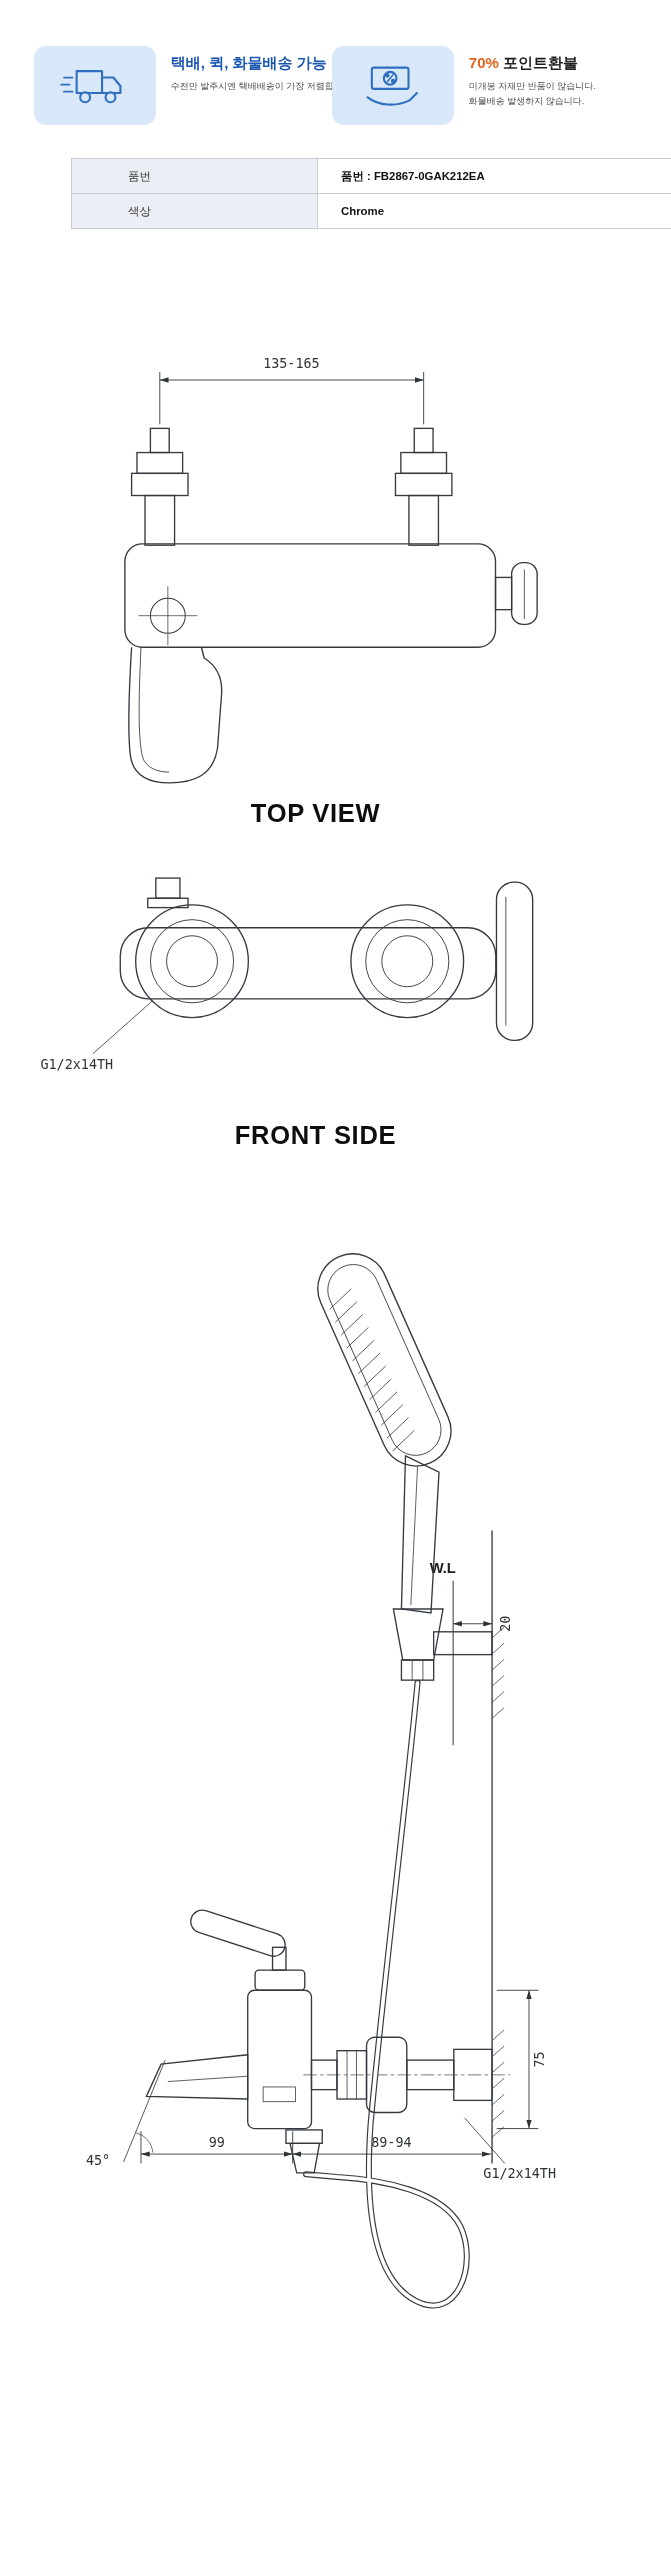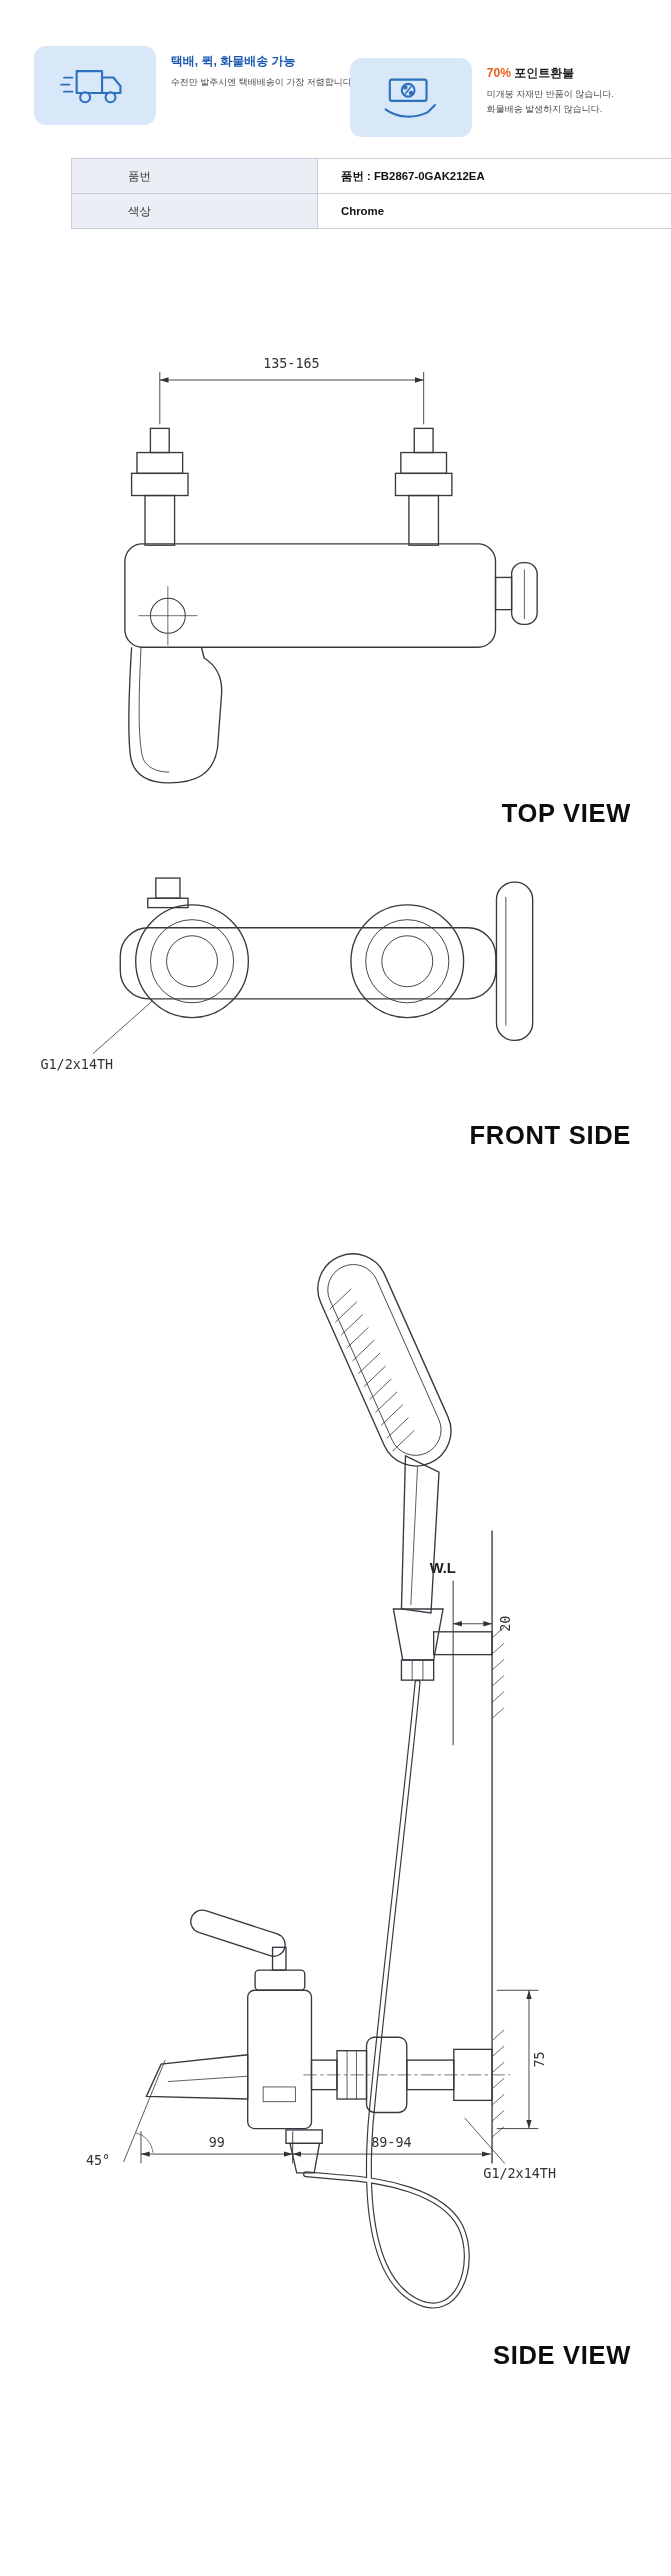--- a/index.html
+++ b/index.html
@@ -3,43 +3,43 @@
 <meta charset="utf-8">
 <style>
   html,body{margin:0;padding:0;}
   body{width:671px;height:2576px;background:#fff;position:relative;
        font-family:"Liberation Sans",sans-serif;color:#222;}
   .page{position:absolute;inset:0;}
 
   
   .banner{position:absolute;display:flex;align-items:flex-start;}
   .banner-delivery{left:34px;top:46px;}
-  .banner-refund{left:350px;top:46px;margin-top:12px;}
+  .banner-refund{left:332px;top:46px;}
   .icon-box{width:122px;height:79px;background:#d9e8f8;border-radius:12px;
             display:flex;align-items:center;justify-content:center;flex-shrink:0;}
   .banner-text{padding:8px 0 0 14.8px;}
-  .banner-title{font-size:12px;font-weight:700;line-height:1.25;margin-bottom:6px;white-space:nowrap;}
+  .banner-title{font-size:15px;font-weight:700;line-height:1.25;margin-bottom:6px;white-space:nowrap;}
   .banner-title .blue{color:#1a57b0;}
   .banner-title .orange{color:#e8611c;}
   .banner-title .dark{color:#1f1f1f;}
   .banner-sub{font-size:9px;color:#4b4b4b;line-height:1.7;white-space:nowrap;}
 
   
   .spec-table{position:absolute;left:24px;top:158px;width:604px;
               border-collapse:collapse;font-size:11.4px;margin-left:47px;}
   .spec-table td{border:0.7px solid #c8cdd8;height:32px;vertical-align:middle;}
   .spec-table td.label{width:188px;background:#eceef5;padding-left:56px;color:#333;}
   .spec-table td.value{padding-left:23px;font-weight:700;color:#111;}
 
   
   svg{position:absolute;overflow:visible;}
   #topViewSvg{left:94px;top:329px;}
   #frontViewSvg{left:27px;top:862px;}
   #sideViewSvg{left:67px;top:1225px;}
-  .view-caption{position:absolute;left:0;width:631px;text-align:right;
+  .view-caption{position:absolute;left:0;width:631px;text-align:center;
                 font-size:25.5px;font-weight:700;letter-spacing:0.7px;color:#0d0d0d;}
   #capTop{top:799px;}
   #capFront{top:1121px;}
   #capSide{top:2341px;}
 
   .dim-text{font-family:"DejaVu Sans Mono",monospace;font-size:20px;fill:#2e3338;}
   .wl-text{font-family:"Liberation Sans",sans-serif;font-size:22px;font-weight:700;fill:#1f1f1f;}
 </style>
 </head>
 <body>
@@ -245,16 +245,15 @@
       <path d="M110,1350 V1398 M336,1350 V1398"></path>
       <path d="M110,1384 H336" marker-start="url(#arrS)" marker-end="url(#arrS)"></path>
       <path d="M336,1384 H631" marker-start="url(#arrS)" marker-end="url(#arrS)"></path>
     </g>
     <text class="dim-text" x="223" y="1374" text-anchor="middle">99</text>
     <text class="dim-text" x="483" y="1374" text-anchor="middle">89-94</text>
 
     <path d="M592,1330 L652,1398" stroke="#2e3338" stroke-width="1.2" fill="none"></path>
     <text class="dim-text" x="620" y="1420">G1/2x14TH</text>
   </svg>
-  <div id="capSide" class="view-caption">SIDE VIEW</div>
 
 </div>
 
 
 </body></html>

